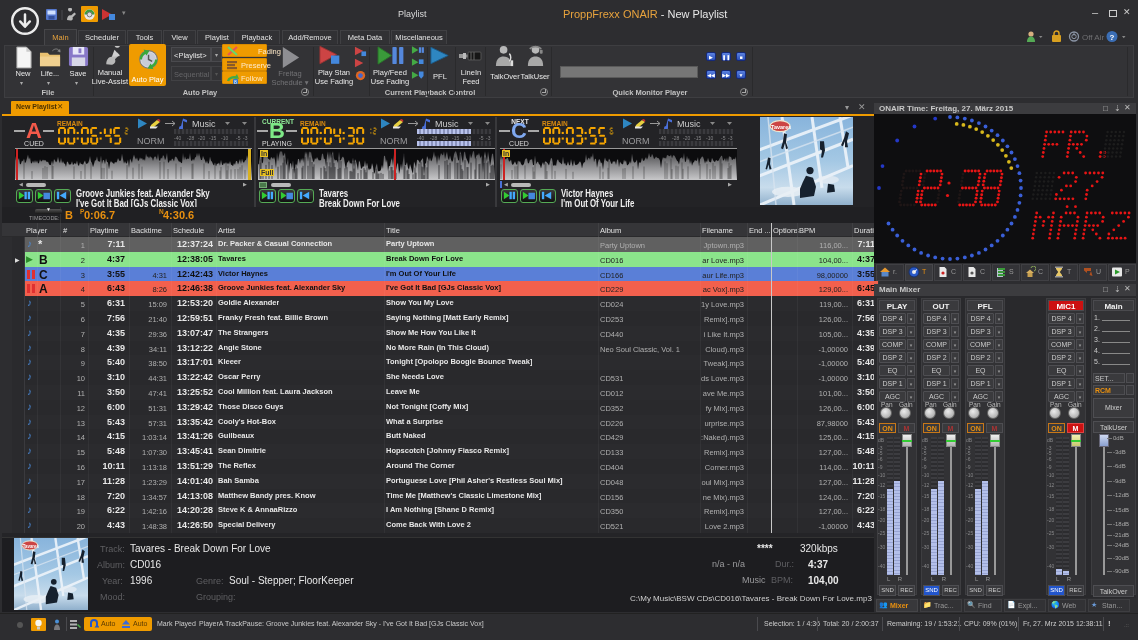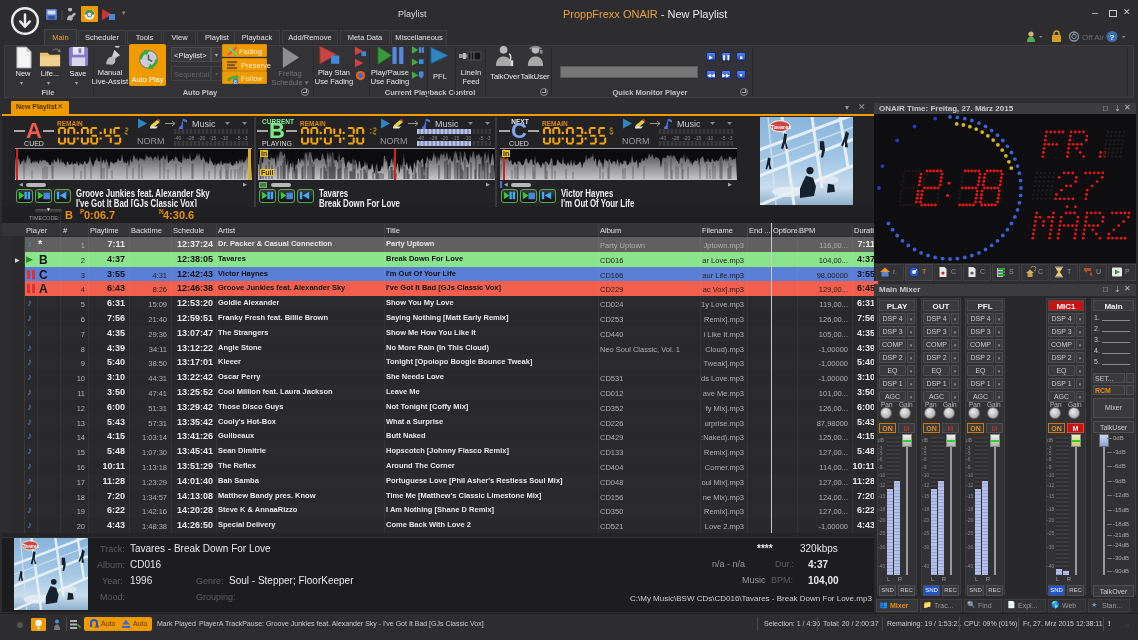--- a/index.html
+++ b/index.html
@@ -78,21 +78,21 @@
         <path d="M16 2 a3 3 0 1 1 .1 0" fill="#c8c8c8"></path>
       </svg></div><div class="ab" style="left:85px;top:68px;width:50px;text-align:center;color:#e8e8e8;font-size:7.5px;z-index:5">Manual</div><div class="ab" style="left:85px;top:77px;width:50px;text-align:center;color:#e8e8e8;font-size:7.5px;z-index:5">Live-Assist</div><div class="ab" style="left:129px;top:44px;width:37px;height:42px;background:#ef9b00;border-radius:2px"></div><svg class="ab" style="left:134px;top:47px" width="27" height="27" viewBox="0 0 26 26">
     <circle cx="14" cy="12" r="8.5" fill="#d8d8e0" stroke="#777"></circle>
       <circle cx="14" cy="12" r="7" fill="#c8ccd8"></circle>
     <path d="M5.5 12 a8.5 8.5 0 0 1 4.7 -7.6 l-1 -1.9 5.7 1 -2.9 4.7 -0.9-1.5 a6.6 6.6 0 0 0 -3.4 5.3z" fill="#3aa83a"></path>
     <path d="M22.5 12 a8.5 8.5 0 0 1 -4.7 7.6 l1 1.9 -5.7-1 2.9-4.7 0.9 1.5 a6.6 6.6 0 0 0 3.4-5.3z" fill="#3aa83a"></path>
     <path d="M14 7.5 v4.5 l3.5 1.8" stroke="#555" stroke-width="1.4" fill="none"></path>
     </svg><div class="ab" style="left:129px;top:75px;width:37px;text-align:center;color:#fff;font-size:7.5px">Auto Play</div><div class="ab" style="left:171px;top:47px;width:40px;height:15px;background:#3a3a3d;border:1px solid #4a4a4e"></div><div class="ab" style="left:174px;top:51px;color:#e8e8e8;font-size:7.5px">&lt;Playlist&gt;</div><div class="ab" style="left:211px;top:47px;width:11px;height:15px;background:#3a3a3d;border:1px solid #4a4a4e;color:#aaa;font-size:6px;text-align:center;line-height:14px">▾</div><div class="ab" style="left:171px;top:66px;width:40px;height:15px;background:#333336;border:1px solid #414144"></div><div class="ab" style="left:174px;top:70px;color:#646467;font-size:7.5px">Sequential</div><div class="ab" style="left:211px;top:66px;width:11px;height:15px;background:#333336;border:1px solid #414144;color:#555;font-size:6px;text-align:center;line-height:14px">▾</div><div class="ab" style="left:222px;top:44px;width:45px;height:13px;background:#ef9b00;border-radius:1px;border:1px solid #d88a00"></div><svg class="ab" style="left:226px;top:45px" width="13" height="12" viewBox="0 0 13 12">
       <path d="M2 2 l9 8 M11 2 l-9 8" stroke="#e85555" stroke-width="2.2"></path>
       <path d="M2 2 l4.5 4 M11 10 l-4.5-4" stroke="#66dd66" stroke-width="2.2"></path>
-    </svg><div class="ab" style="left:239px;top:47px;color:#ffe9c8;font-size:7.5px">Fading</div><div class="ab" style="left:222px;top:58px;width:45px;height:13px;background:#ef9b00;border-radius:1px;border:1px solid #d88a00"></div><svg class="ab" style="left:226px;top:59px" width="13" height="12" viewBox="0 0 13 12">
+    </svg><div class="ab" style="left:258px;top:47px;color:#ffe9c8;font-size:7.5px">Fading</div><div class="ab" style="left:222px;top:58px;width:45px;height:13px;background:#ef9b00;border-radius:1px;border:1px solid #d88a00"></div><svg class="ab" style="left:226px;top:59px" width="13" height="12" viewBox="0 0 13 12">
       <rect x="1" y="2" width="10" height="2.2" fill="#8a5a28"></rect>
       <rect x="1" y="5" width="8" height="2.2" fill="#8a5a28"></rect>
       <rect x="1" y="8" width="10" height="2.2" fill="#8a5a28"></rect>
     </svg><div class="ab" style="left:241px;top:61px;color:#ffe9c8;font-size:7.5px">Preserve</div><div class="ab" style="left:222px;top:71px;width:45px;height:13px;background:#ef9b00;border-radius:1px;border:1px solid #d88a00"></div><svg class="ab" style="left:226px;top:72px" width="13" height="12" viewBox="0 0 13 12">
       <path d="M2 9 a6 5 0 0 1 9 -3" stroke="#44aa44" stroke-width="2.4" fill="none"></path>
       <path d="M11 2 l2 5 -5-1z" fill="#44aa44"></path>
       <rect x="7" y="7" width="5" height="5" rx="1" fill="#3377cc"></rect>
       <text x="8" y="11.5" font-size="5" fill="#fff">8</text>
     </svg><div class="ab" style="left:241px;top:74px;color:#ffe9c8;font-size:7.5px">Follow</div><svg class="ab" style="left:278px;top:45px" width="25" height="25" viewBox="0 0 26 26">
       <path d="M5 2 L22 13 L5 24 Z" fill="#8e8e92"></path>
@@ -102,21 +102,21 @@
     </svg><div class="ab" style="left:309px;top:68px;width:50px;text-align:center;color:#e8e8e8;font-size:7.5px">Play Stan</div><div class="ab" style="left:309px;top:77px;width:50px;text-align:center;color:#e8e8e8;font-size:7.5px">Use Fading</div><svg class="ab" style="left:354px;top:45px" width="13" height="37" viewBox="0 0 14 38">
       <path d="M1 1 l9 4.5 -9 4.5z" fill="#cc4444"></path>
       <rect x="8" y="6" width="5" height="5" fill="#4488dd"></rect>
       <path d="M1 14 l9 4.5 -9 4.5z" fill="#cc4444"></path>
       <circle cx="7" cy="32" r="5" fill="#dd6622"></circle>
       <circle cx="7" cy="32" r="2.5" fill="#4466cc"></circle>
     </svg><div class="ab" style="left:369px;top:47px;width:1px;height:49px;background:#2a2a2c"></div><svg class="ab" style="left:377px;top:45px" width="27" height="21" viewBox="0 0 28 22">
       <path d="M1 2 L15 11 L1 20 Z" fill="#3a9a3a" stroke="#2a7a2a"></path>
       <rect x="16" y="2" width="4.5" height="18" rx="1" fill="#5588dd"></rect>
       <rect x="23" y="2" width="4.5" height="18" rx="1" fill="#5588dd"></rect>
-    </svg><div class="ab" style="left:363px;top:68px;width:54px;text-align:center;color:#e8e8e8;font-size:7.5px">Play/Pause</div><div class="ab" style="left:363px;top:77px;width:54px;text-align:center;color:#e8e8e8;font-size:7.5px">Use Fading</div><svg class="ab" style="left:411px;top:45px" width="13" height="38" viewBox="0 0 14 40">
+    </svg><div class="ab" style="left:363px;top:68px;width:54px;text-align:center;color:#e8e8e8;font-size:7.5px">Play/Feed</div><div class="ab" style="left:363px;top:77px;width:54px;text-align:center;color:#e8e8e8;font-size:7.5px">Use Fading</div><svg class="ab" style="left:411px;top:45px" width="13" height="38" viewBox="0 0 14 40">
       <path d="M1 1 l7 4 -7 4z" fill="#44aa44"></path>
       <rect x="8.5" y="2" width="2.4" height="6" fill="#5588dd"></rect>
       <rect x="11.5" y="2" width="2.4" height="6" fill="#5588dd"></rect>
       <path d="M1 14 l7 4 -7 4z" fill="#44aa44"></path>
       <rect x="8.5" y="15" width="5" height="5" fill="#4488dd"></rect>
       <path d="M1 28 l7 4 -7 4z" fill="#44aa44"></path>
       <path d="M8.5 28 h5 v5 l-2.5 3 -2.5-3z" fill="#4488dd"></path>
     </svg><div class="ab" style="left:427px;top:47px;width:1px;height:49px;background:#2a2a2c"></div><svg class="ab" style="left:430px;top:46px" width="20" height="19" viewBox="0 0 22 20">
       <path d="M1 1 L20 10 L1 19 Z" fill="#2e86c1" stroke="#1a5a8a"></path>
     </svg><div class="ab" style="left:426px;top:72px;width:28px;text-align:center;color:#e8e8e8;font-size:7.5px">PFL</div><div class="ab" style="left:455px;top:47px;width:1px;height:49px;background:#2a2a2c"></div><svg class="ab" style="left:459px;top:50px" width="24" height="12" viewBox="0 0 24 12">

